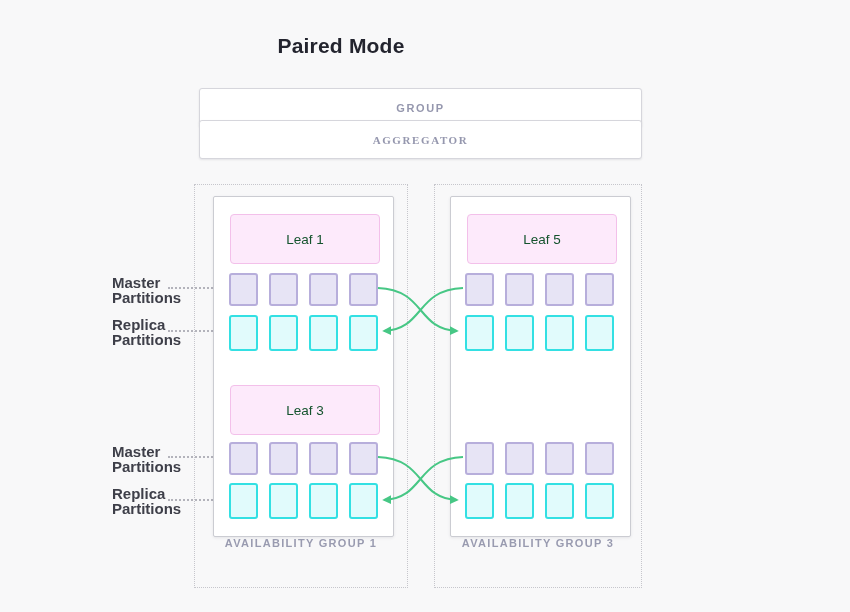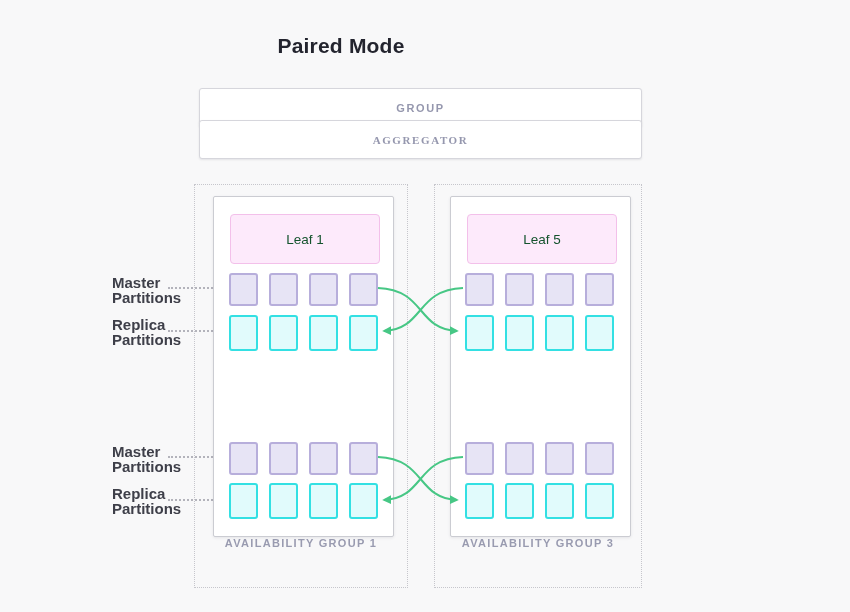--- a/index.html
+++ b/index.html
@@ -111,20 +111,21 @@
       <div class="sq m"></div>
       <div class="sq m"></div>
       <div class="sq m"></div>
     </div>
     <div class="prow r1">
       <div class="sq r"></div>
       <div class="sq r"></div>
       <div class="sq r"></div>
       <div class="sq r"></div>
     </div>
+    <div class="leaf bot">Leaf 3</div>
     <div class="prow m2">
       <div class="sq m"></div>
       <div class="sq m"></div>
       <div class="sq m"></div>
       <div class="sq m"></div>
     </div>
     <div class="prow r2">
       <div class="sq r"></div>
       <div class="sq r"></div>
       <div class="sq r"></div>

